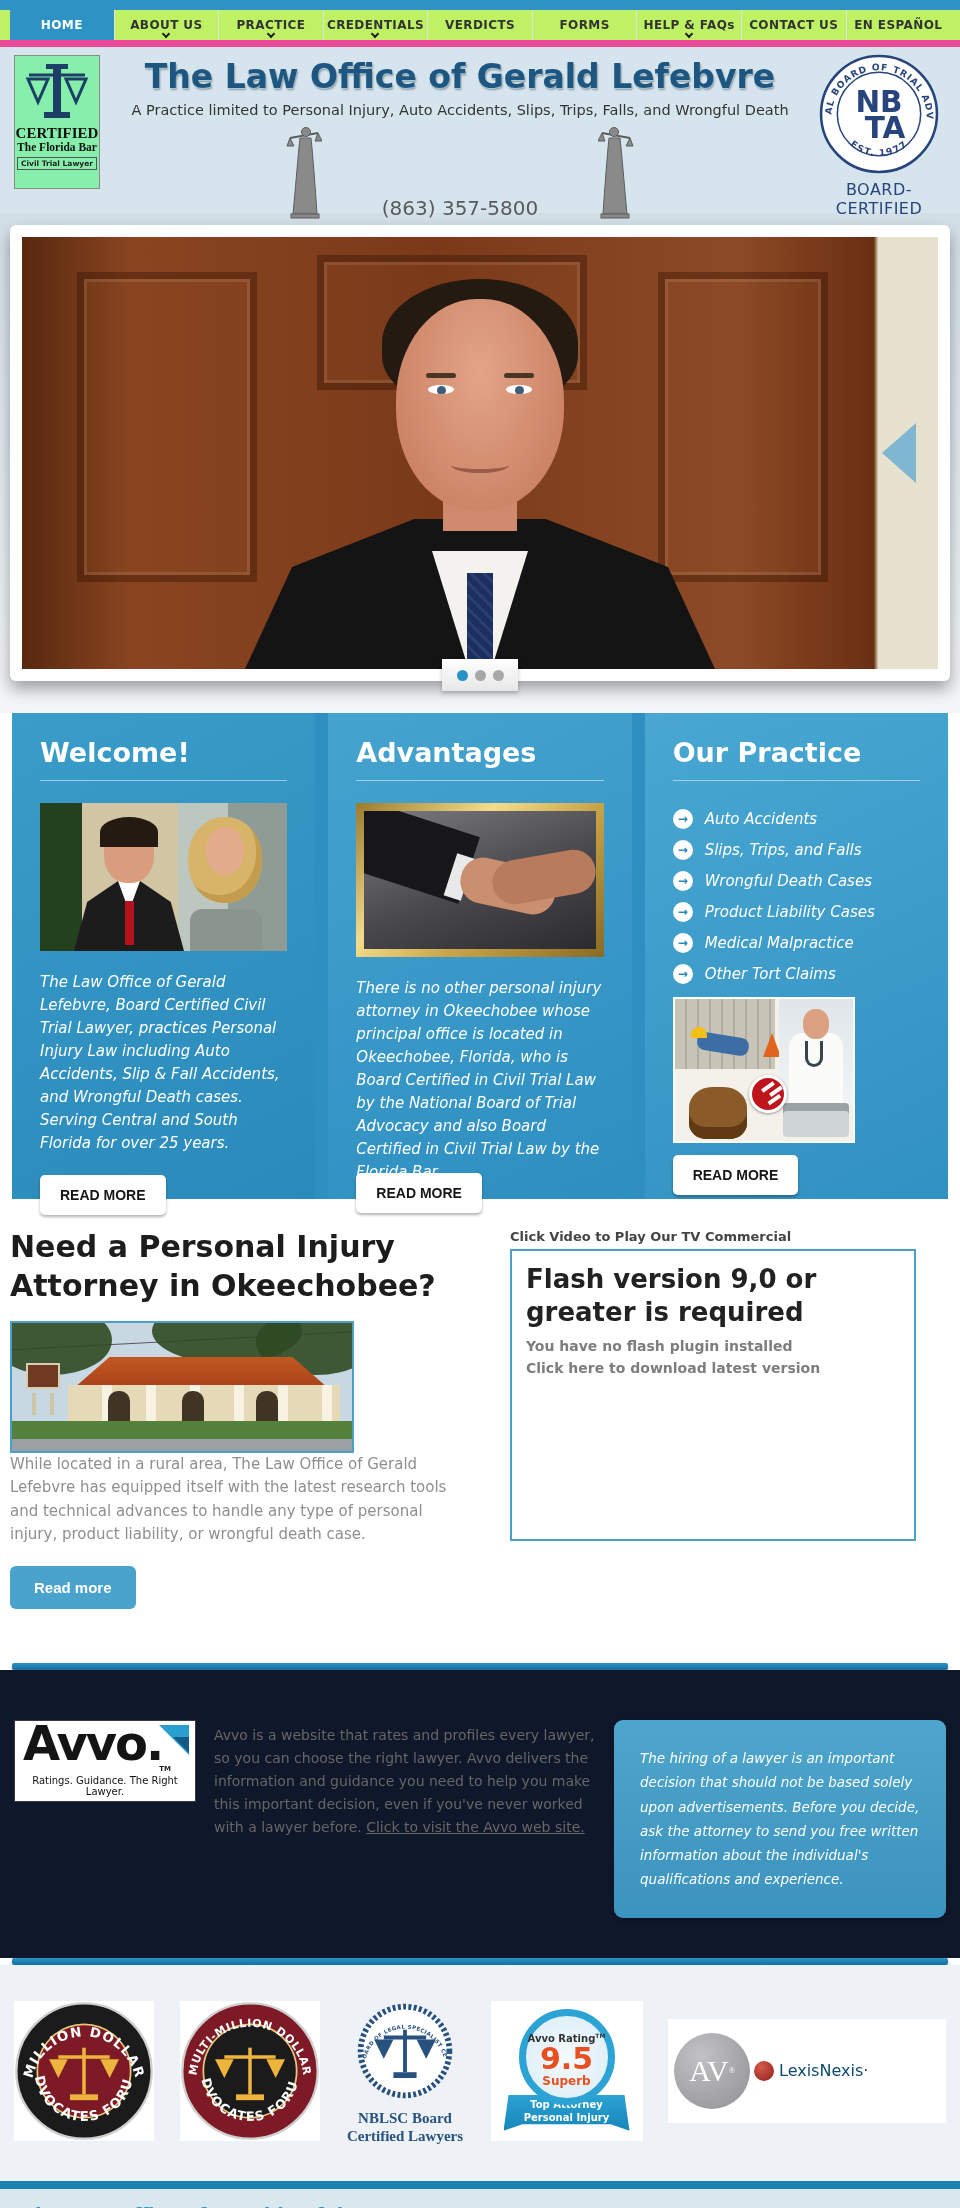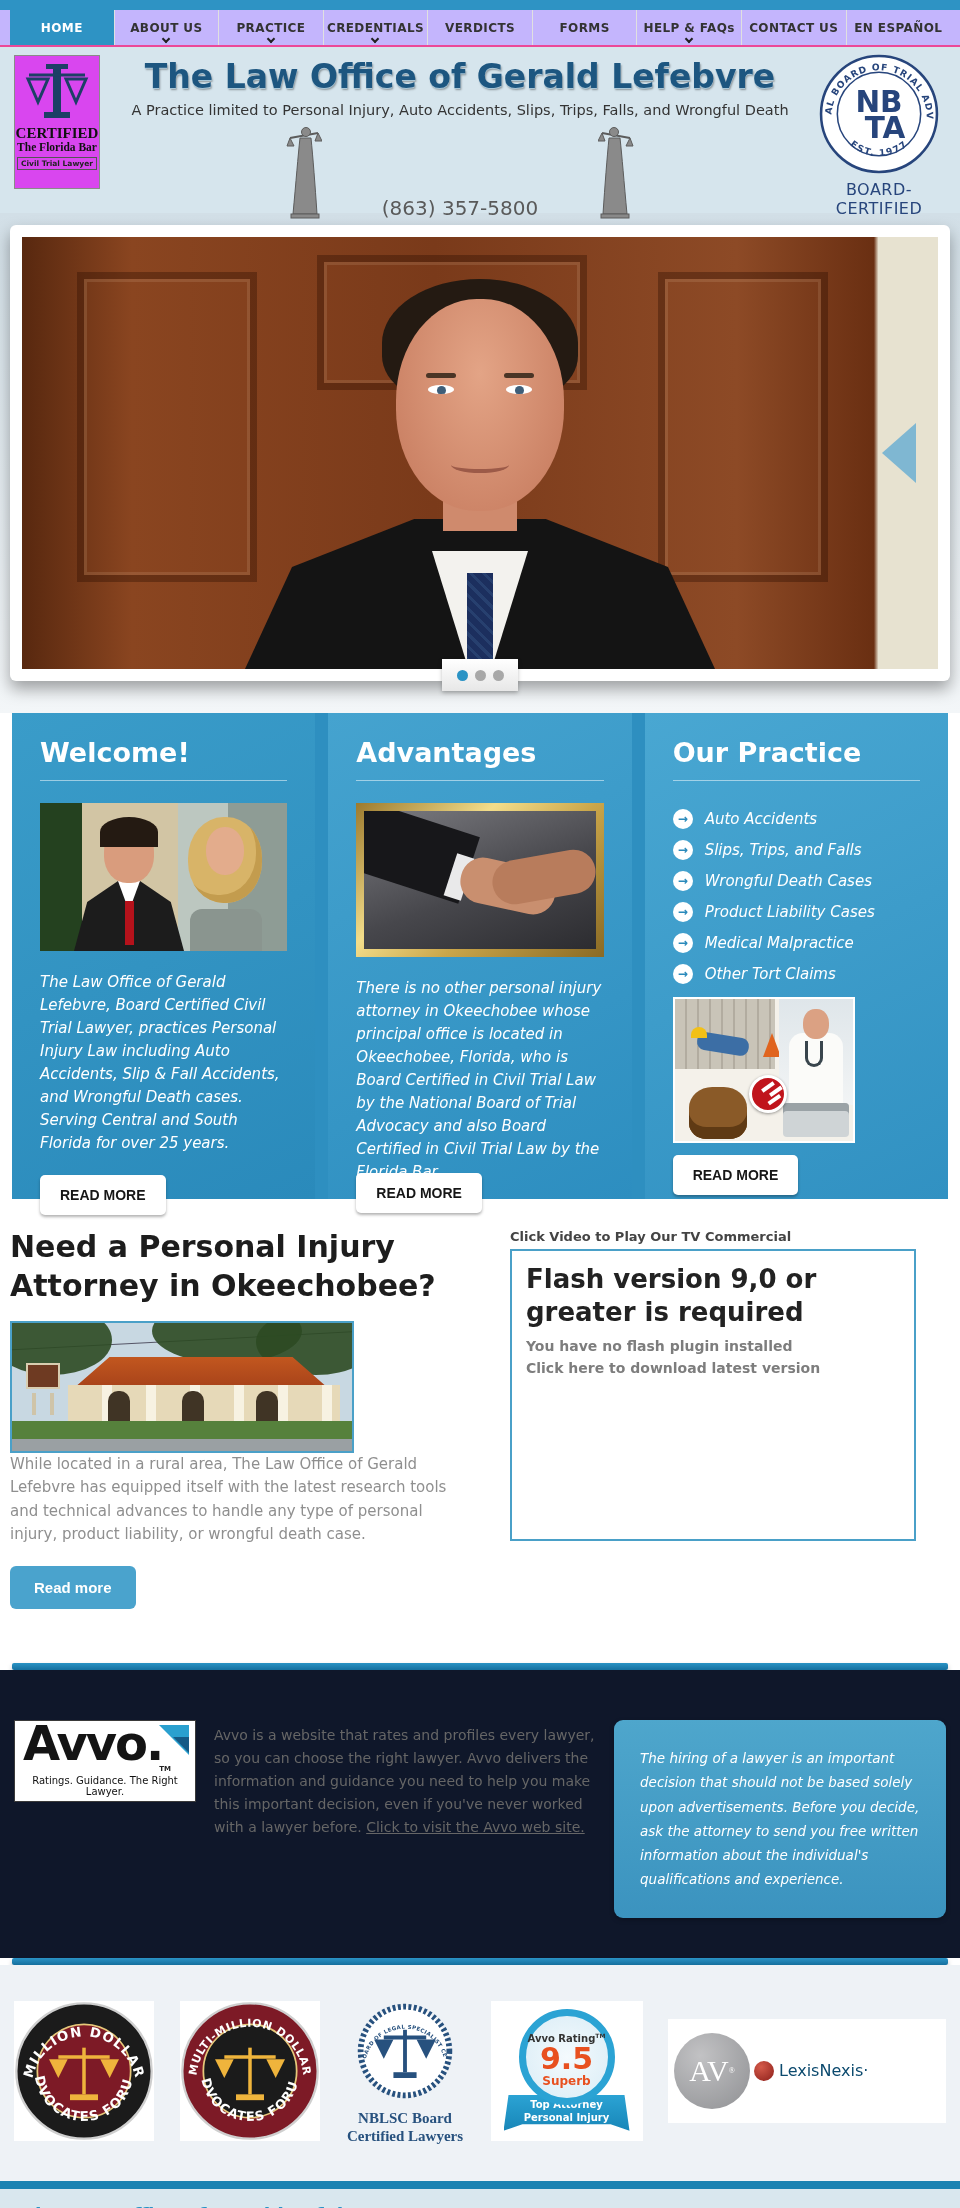--- a/index.html
+++ b/index.html
@@ -1,31 +1,31 @@
 <!DOCTYPE html>
 <html><head>
 <meta charset="utf-8">
 <style>
   *{margin:0;padding:0;box-sizing:border-box;}
   html{background:#fff;}
   body{width:960px;margin:0 auto;font-family:"DejaVu Sans","Liberation Sans",sans-serif;background:#fff;}
 
   
   .top-strip{height:10px;background:#2e93c4;}
-  .nav{height:37px;background:#c4b5fd;display:flex;padding:0 10px;border-bottom:2px solid #ec4899;}
+  .nav{height:37px;background:#bef264;display:flex;padding:0 10px;border-bottom:7px solid #ec4899;}
   .nav-item{flex:1;display:flex;flex-direction:column;align-items:center;justify-content:center;
     font-size:12px;font-weight:bold;color:#333;letter-spacing:.4px;position:relative;cursor:pointer;
     border-left:1px solid #e0e0e0;}
   .nav-item:first-child{border-left:none;}
   .nav-item.active{background:#2e93c4;color:#fff;}
   .chev{position:absolute;bottom:3px;width:6px;height:6px;border-left:2px solid #222;border-bottom:2px solid #222;transform:rotate(-45deg);}
 
   
   .header{height:166px;background:#d6e5ed;position:relative;}
-  .fl-badge{position:absolute;left:14px;top:8px;width:86px;height:134px;background:#d946ef;border:1px solid #8a8a8a;
+  .fl-badge{position:absolute;left:14px;top:8px;width:86px;height:134px;background:#86efac;border:1px solid #8a8a8a;
     display:flex;flex-direction:column;align-items:center;padding-top:6px;}
   .fl-badge .scales{flex:0 0 auto;}
   .fl-cert{font-family:"Liberation Serif","DejaVu Serif",serif;font-weight:bold;font-size:15px;color:#111;line-height:1;margin-top:2px;}
   .fl-bar{font-family:"Liberation Serif","DejaVu Serif",serif;font-weight:bold;font-size:11.5px;color:#111;line-height:1.1;}
   .fl-ctl{font-size:7.5px;font-weight:bold;color:#222;border:1px solid #555;padding:1px 3px;margin-top:3px;}
   .hd-center{position:absolute;left:110px;right:150px;top:10px;text-align:center;}
   .hd-title{font-size:33px;font-weight:bold;color:#1d5680;text-shadow:0 1px 0 #a9c7d8,1px 2px 2px rgba(0,0,0,.35);}
   .hd-sub{font-size:14.5px;color:#343434;margin-top:6px;}
   .hd-phone-row{display:flex;align-items:flex-end;justify-content:center;gap:60px;margin-top:6px;}
   .hd-phone{font-size:20px;color:#5a5a5a;margin-top:28px;}

